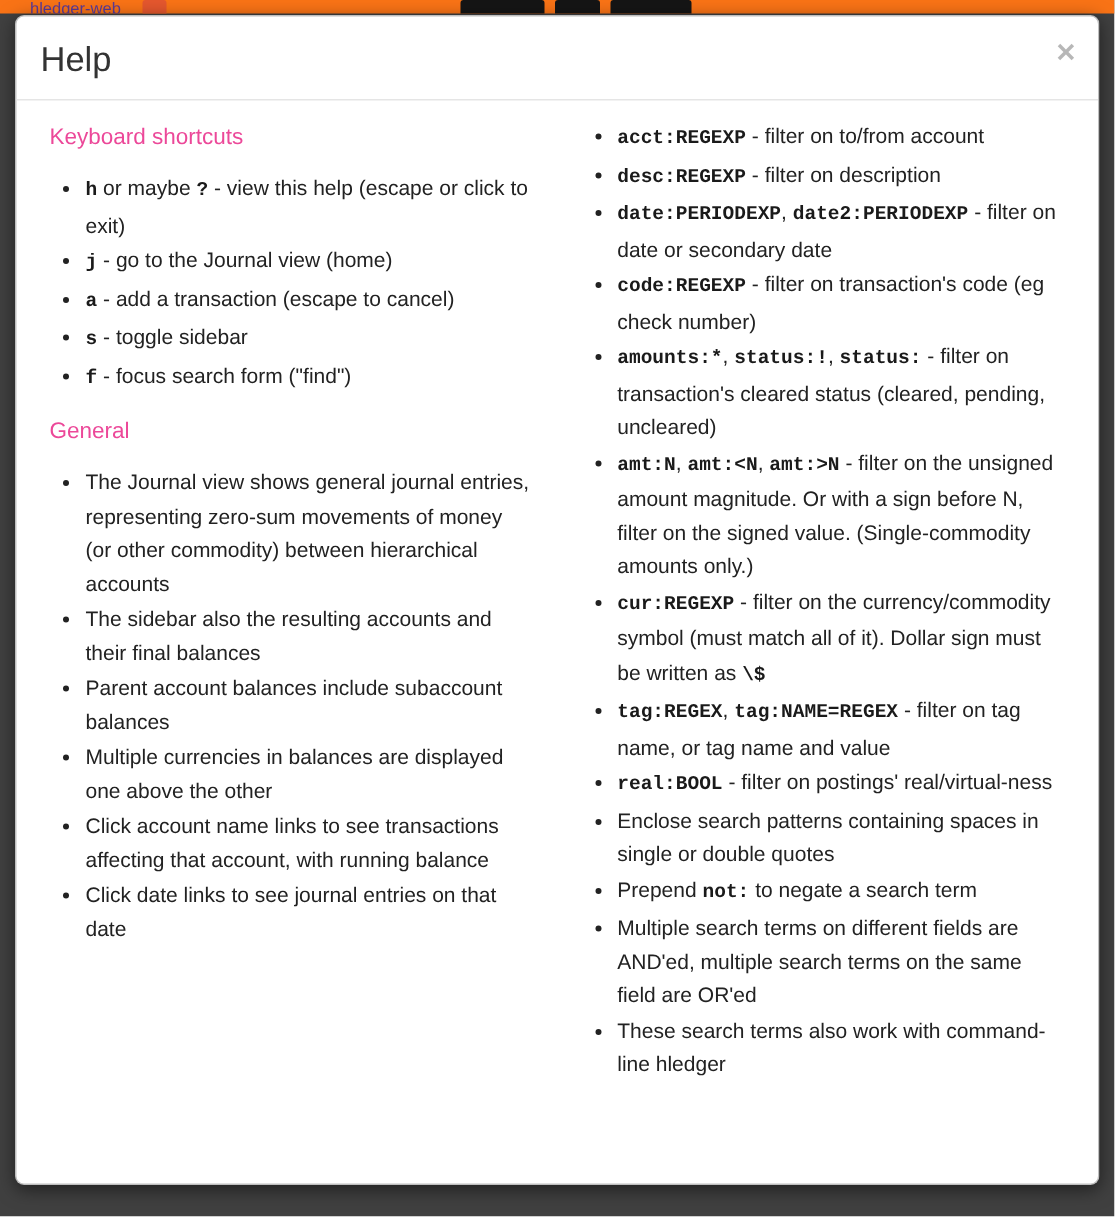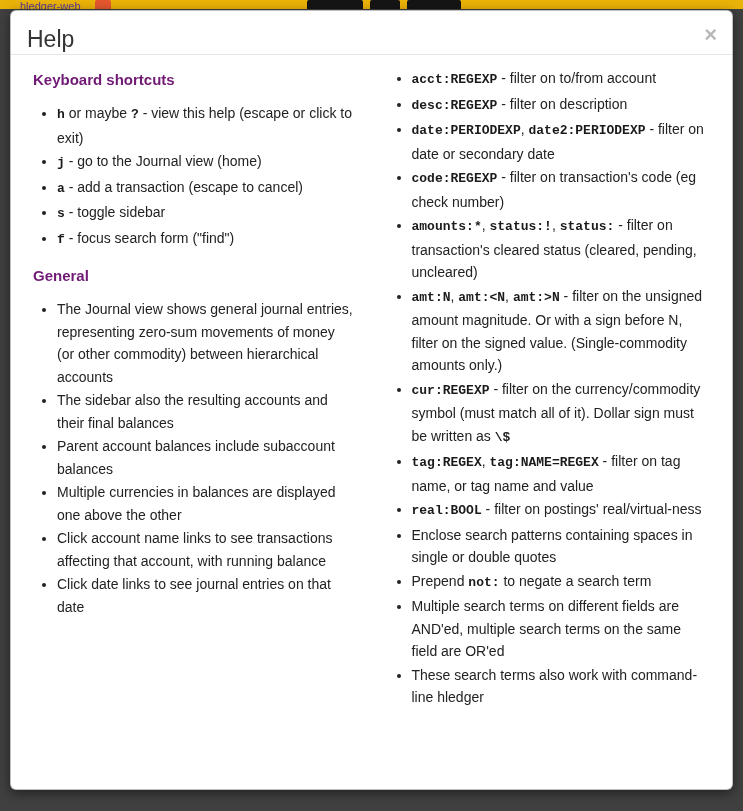--- a/index.html
+++ b/index.html
@@ -8,21 +8,21 @@
     font-family: "Liberation Sans", "DejaVu Sans", sans-serif;
     background: #ffffff;
     overflow: hidden;
     position: relative;
   }
 
   
   .topbar {
     position: absolute; top: 0; left: 0; right: 0;
     height: 9px; overflow: hidden;
-    background: #eab308; z-index: 20;
+    background: #f97316; z-index: 20;
   }
   .topbar-inner { display: flex; align-items: flex-start; padding: 0 20px; }
   .brand-link {
     font-size: 11px; line-height: 12px;
     color: var(--brand_link, #5b3a96);
     text-decoration: underline; white-space: nowrap; cursor: pointer;
   }
   .chip {
     width: 16px; height: 12px; border-radius: 2px;
     background: var(--accent_chip, #e4572e);
@@ -43,38 +43,38 @@
     position: absolute; z-index: 30;
     left: 10px; top: 10px; width: 723px; height: 780px;
     background: #ffffff;
     border: 1px solid rgba(0, 0, 0, 0.25);
     border-radius: 6px;
     box-shadow: 0 3px 12px rgba(0, 0, 0, 0.5);
     overflow: hidden;
   }
   .modal-header {
     position: relative;
-    padding: 15px 16px 2px;
+    padding: 15px 16px 14px;
     border-bottom: 1px solid #e5e5e5;
   }
   .modal-title {
     font-size: 23px; font-weight: 500; color: #333333; line-height: 1.15;
   }
   .close-btn {
     position: absolute; top: 13px; right: 15px;
     border: 0; background: none;
     font-size: 22px; font-weight: bold; line-height: 1;
     color: #000000; opacity: 0.28; cursor: pointer;
     font-family: "Liberation Sans", sans-serif;
   }
   .modal-body { display: flex; padding: 12px 6px 15px; }
   .help-col { width: 50%; padding: 0 16px; }
 
   .section-heading {
-    font-size: 15px; font-weight: bold; color: #701a75;
+    font-size: 15px; font-weight: normal; color: #ec4899;
     margin: 16px 0 14px;
   }
   .help-col .section-heading:first-child { margin-top: 4px; }
   .section-list {
     list-style: disc;
     padding-left: 24px;
     margin: 0 0 10px;
   }
   .section-list li {
     font-size: 14px;

